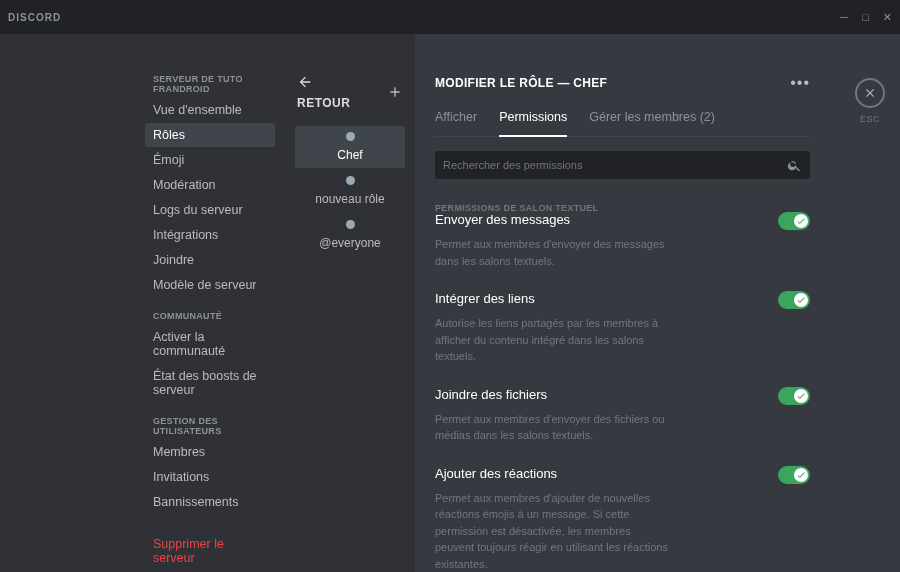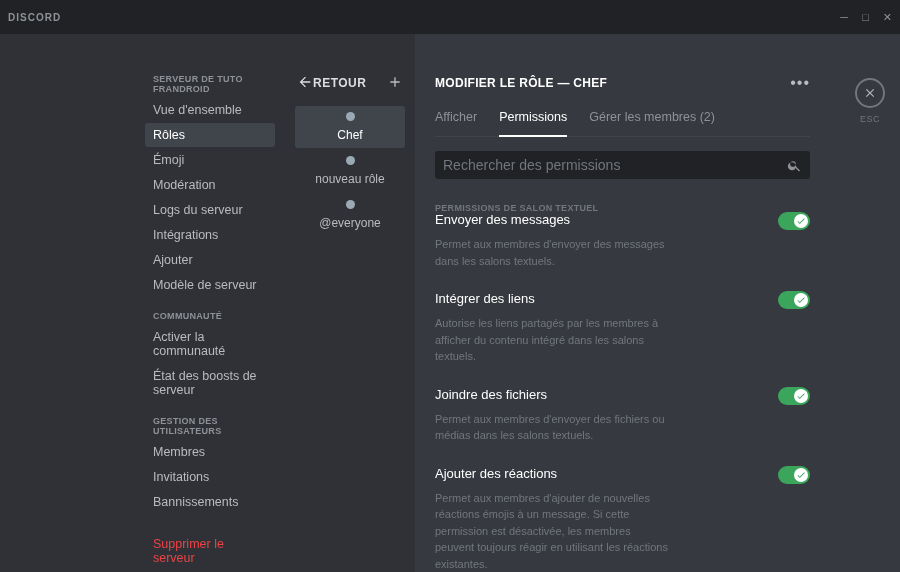--- a/index.html
+++ b/index.html
@@ -34,41 +34,41 @@
   .sidebar1-inner { width:130px; }
   .cat-header { color:var(--text-3); font-size:9px; font-weight:700; letter-spacing:0.3px; margin:14px 0 4px 8px; text-transform:uppercase; }
   .cat-header.first { margin-top:0; }
   .nav-item { padding:5px 8px; color:var(--text-2); font-size:12.5px; border-radius:3px; cursor:pointer; margin-bottom:1px; }
   .nav-item.selected { background:var(--selected); color:var(--text-0); }
   .nav-item.danger { color:var(--accent-red); }
 
   
   .rolecol { width:130px; background:var(--bg-1); padding:40px 10px 10px 10px; }
   .rolecol-header { display:flex; align-items:center; justify-content:space-between; margin-bottom:16px; padding:0 2px; }
-  .back { display:flex; align-items:flex-end; color:var(--text-1); cursor:pointer; }
+  .back { display:flex; align-items:flex-start; gap:6px; color:var(--text-1); cursor:pointer;flex-direction:column; }
   .back svg { width:16px; height:16px; fill:var(--text-1); }
   .back-text { font-size:12px; font-weight:600; letter-spacing:0.5px; }
   .plus { width:16px; height:16px; fill:var(--text-2); cursor:pointer; }
   .role-item { display:flex; align-items:center; gap:7px; padding:6px 8px; border-radius:3px; cursor:pointer; margin-bottom:2px; font-size:12px; color:var(--text-2);flex-direction:column; }
   .role-item.active { background:var(--selected); color:var(--text-0); }
   .role-dot { width:9px; height:9px; border-radius:50%; background:#99aab5; flex-shrink:0; }
 
   
   .content { flex:1; background:var(--bg-2); padding:40px 30px 4px 20px; position:relative; overflow:hidden; }
   .content-header { display:flex; align-items:center; justify-content:space-between; margin-bottom:18px; }
   .title { color:var(--text-0); font-size:12px; font-weight:600; letter-spacing:0.3px; text-transform:uppercase; }
   .more-icon { color:var(--text-2); font-size:16px; cursor:pointer; letter-spacing:1px; }
 
   .tabs { display:flex; gap:22px; border-bottom:1px solid #40444b; margin-bottom:14px; }
   .tab { color:var(--text-3); font-size:12.5px; padding-bottom:12px; cursor:pointer; position:relative; }
   .tab.active { color:var(--text-0); }
   .tab.active::after { content:""; position:absolute; left:0; right:0; bottom:-1px; height:2px; background:var(--text-0); }
 
   .search { background:var(--bg-0); border-radius:3px; height:28px; display:flex; align-items:center; padding:0 8px; margin-bottom:24px; }
-  .search input { flex:1; background:transparent; border:none; outline:none; color:var(--text-1); font-size:14px; }
+  .search input { flex:1; background:transparent; border:none; outline:none; color:var(--text-1); font-size:11px; }
   .search input::placeholder { color:var(--text-4); }
   .search svg { width:15px; height:15px; fill:var(--text-3); }
 
   .perm-section-title { color:var(--text-4); font-size:9px; font-weight:700; letter-spacing:0.3px; text-transform:uppercase; margin-bottom:14px; }
 
   .perm-scroll { position:absolute; left:20px; right:30px; top:178px; bottom:0; overflow:hidden; }
   .perm { margin-bottom:22px; }
   .perm-head { display:flex; justify-content:space-between; margin-bottom:6px; }
   .perm-title { color:var(--text-0); font-size:13px; font-weight:500; }
   .perm-desc { color:var(--text-4); font-size:11px; line-height:1.5; max-width:235px; }
@@ -102,21 +102,21 @@
 
   <div class="sidebar1">
     <div class="sidebar1-inner" id="sidebar1-inner">
         <div class="cat-header first">SERVEUR DE TUTO FRANDROID</div>
         <div class="nav-item">Vue d'ensemble</div>
         <div class="nav-item selected">Rôles</div>
         <div class="nav-item">Émoji</div>
         <div class="nav-item">Modération</div>
         <div class="nav-item">Logs du serveur</div>
         <div class="nav-item">Intégrations</div>
-        <div class="nav-item">Ajouter</div>
+        <div class="nav-item">Joindre</div>
         <div class="nav-item">Modèle de serveur</div>
         <div class="cat-header">COMMUNAUTÉ</div>
         <div class="nav-item">Activer la communauté</div>
         <div class="nav-item">État des boosts de serveur</div>
         <div class="cat-header">GESTION DES UTILISATEURS</div>
         <div class="nav-item">Membres</div>
         <div class="nav-item">Invitations</div>
         <div class="nav-item">Bannissements</div>
         <div class="nav-item danger" style="margin-top: 18px;">Supprimer le serveur</div>
       </div>

